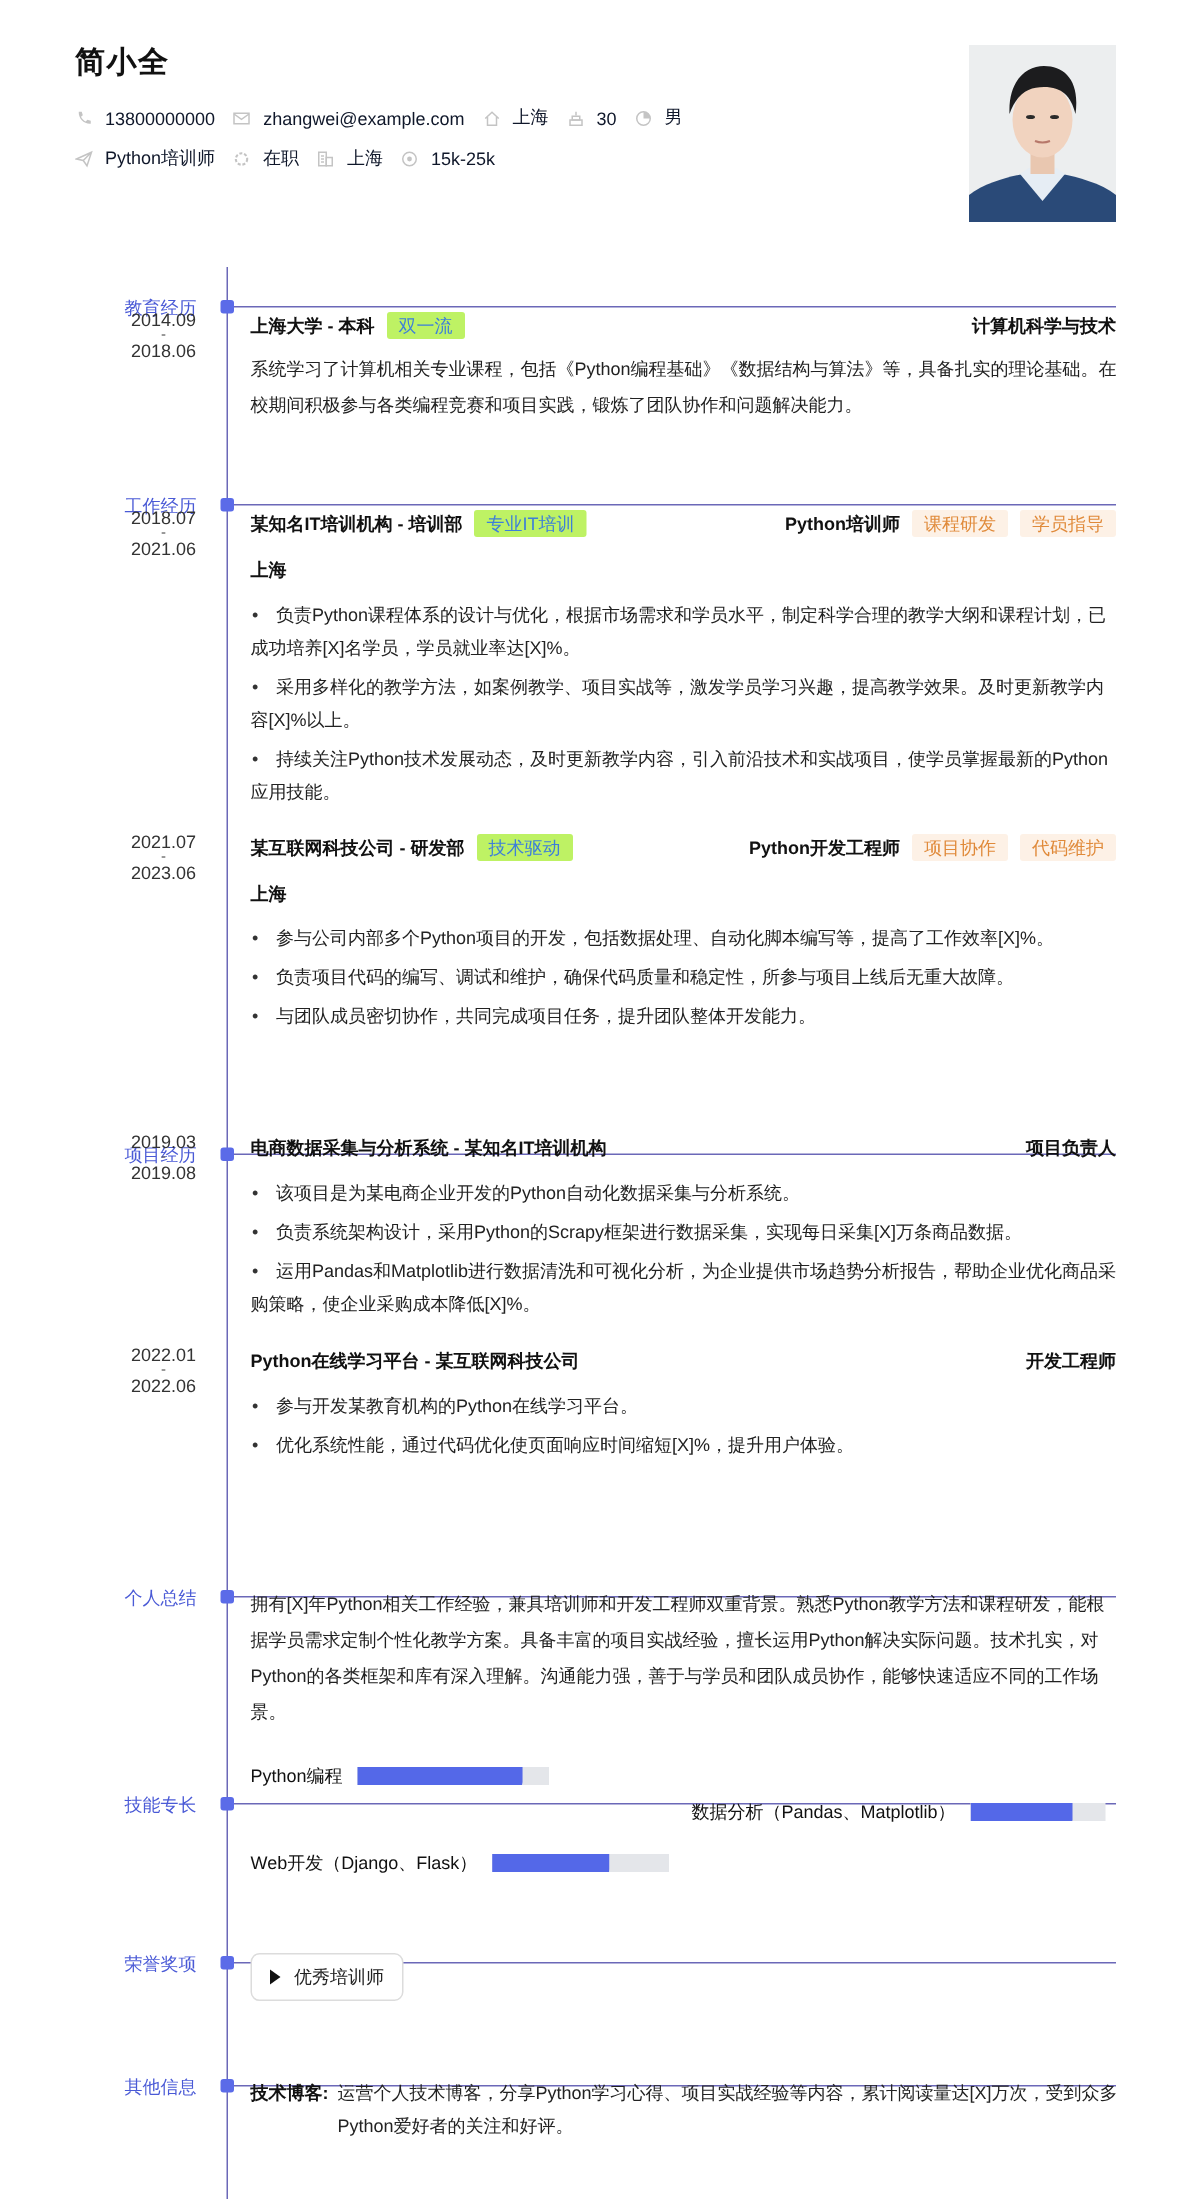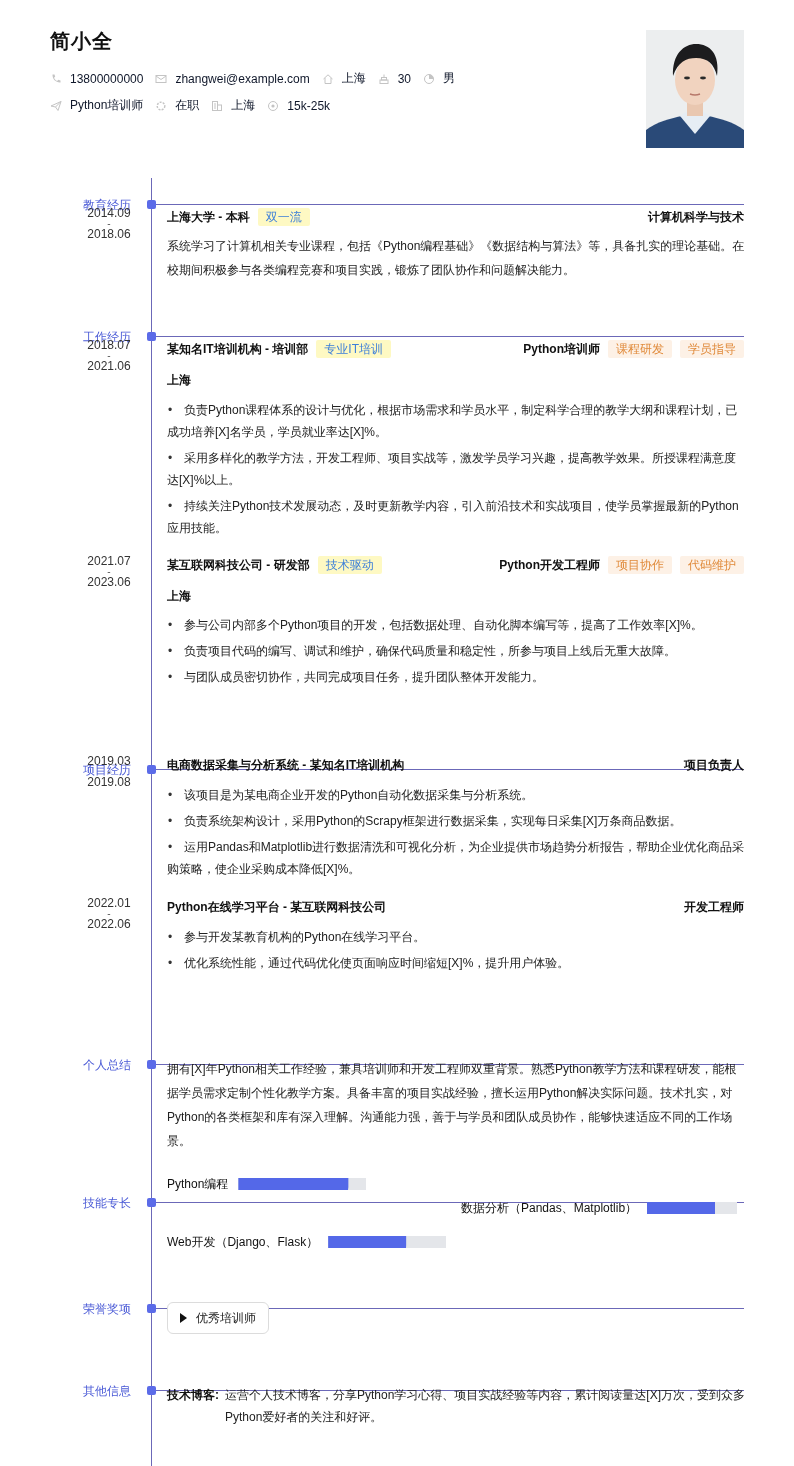--- a/index.html
+++ b/index.html
@@ -27,21 +27,21 @@
 
   .date { position: absolute; left: 80px; width: 58px; text-align: center; font-size: 12px; color: #333; line-height: 12px; }
   .date .d { display: block; }
   .date .dash { display: block; font-size: 10px; line-height: 9px; color: #555; }
 
   .entry-head { position: absolute; left: 167px; width: 577px; height: 20px; display: flex; align-items: center; justify-content: space-between; }
   .entry-head .left, .entry-head .right { display: flex; align-items: center; }
   .entry-title { font-size: 12px; font-weight: bold; color: #111; }
   .entry-right-title { font-size: 12px; font-weight: bold; color: #111; }
   .tag { display: inline-block; font-size: 12px; padding: 1px 8px; border-radius: 2px; margin-left: 8px; line-height: 16px; }
-  .tag.blue { color: #3d7fd9; background: #fef9c3; }
+  .tag.blue { color: #3d7fd9; background: #bef264; }
   .tag.orange { color: #e08a3a; background: #fdf1e6; }
 
   .sub { position: absolute; left: 167px; font-size: 12px; font-weight: bold; color: #111; }
   .para { position: absolute; left: 167px; width: 580px; font-size: 12px; color: #222; line-height: 24px; }
   .bullets { position: absolute; left: 167px; width: 580px; list-style: none; }
   .bullets li { font-size: 12px; color: #222; line-height: 22px; margin-bottom: 4px; }
   .bullets li::before { content: "•"; display: inline-block; width: 16px; padding-left: 1px; color: #333; }
 
   .skill { position: absolute; display: flex; align-items: center; height: 14px; }
   .skill .lbl { font-size: 12px; color: #111; margin-right: 10px; white-space: nowrap; }
@@ -203,21 +203,21 @@
   </div>
   <div class="right">
     <span class="entry-right-title">Python培训师</span>
     <span class="tag orange">课程研发</span>
     <span class="tag orange">学员指导</span>
   </div>
 </div>
 <div class="sub" style="top:372px;">上海</div>
 <ul class="bullets" style="top:399px;">
   <li>负责Python课程体系的设计与优化，根据市场需求和学员水平，制定科学合理的教学大纲和课程计划，已成功培养[X]名学员，学员就业率达[X]%。</li>
-  <li>采用多样化的教学方法，开发工程师、项目实战等，激发学员学习兴趣，提高教学效果。所授课程满意度达[X]%以上。</li>
+  <li>采用多样化的教学方法，如案例教学、项目实战等，激发学员学习兴趣，提高教学效果。及时更新教学内容[X]%以上。</li>
   <li>持续关注Python技术发展动态，及时更新教学内容，引入前沿技术和实战项目，使学员掌握最新的Python应用技能。</li>
 </ul>
 
 <div class="date" style="top:555px;">
   <span class="d">2021.07</span>
   <span class="dash">-</span>
   <span class="d">2023.06</span>
 </div>
 <div class="entry-head" style="top:555px;">
   <div class="left">

